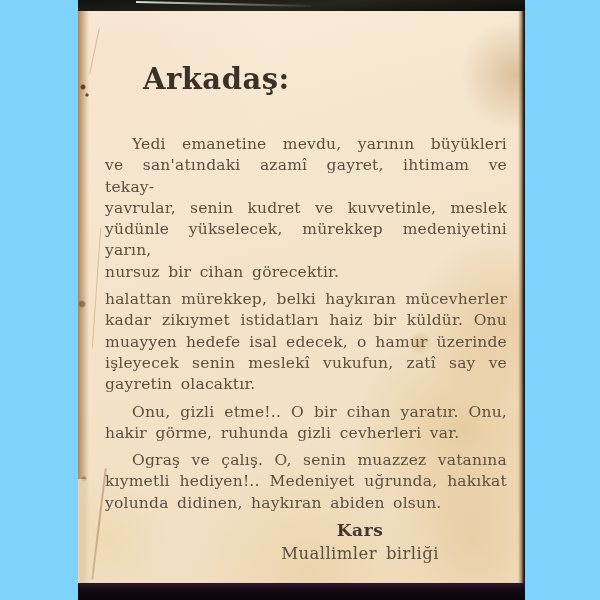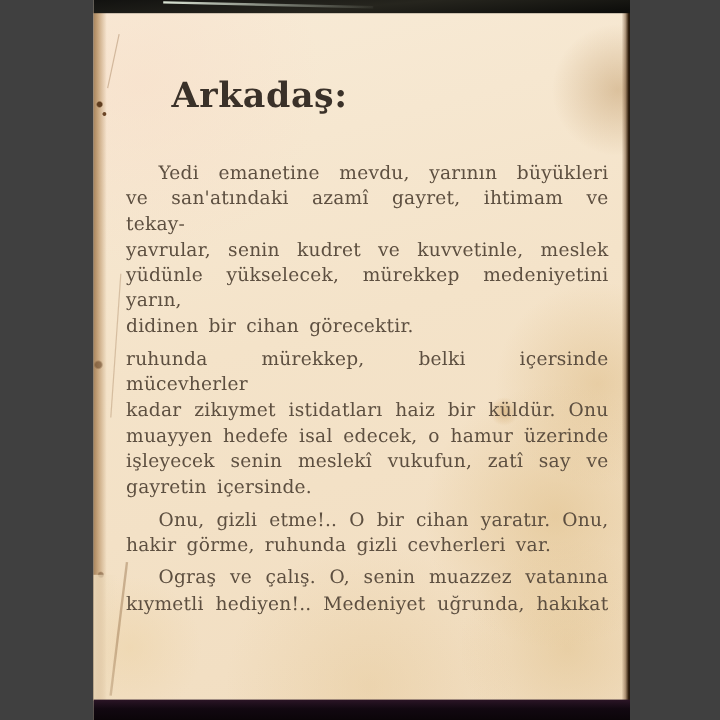--- a/index.html
+++ b/index.html
@@ -5,21 +5,21 @@
   :root {
     --paper: #f4e3c9;
     --ink: #5d4f40;
     --heading-ink: #3a3129;
     --edge-dark: #151210;
   }
   * { box-sizing: border-box; }
   html, body { margin: 0; padding: 0; width: 600px; height: 600px; overflow: hidden; }
   body { background: #ffffff; font-family: "DejaVu Serif", serif; }
 
-  .canvas { position: relative; width: 600px; height: 600px; background: #404040; }
+  .canvas { position: relative; width: 600px; height: 600px; background: #7dd3fc; }
 
   .book-page {
     position: absolute; left: 78px; top: 0; width: 447px; height: 600px;
     background: linear-gradient(165deg, #f8ebd7 0%, #f4e3c9 45%, #f1ddc0 100%);
   }
 
   
   .edge-top {
     position: absolute; left: 0; top: 0; right: 0; height: 11px;
     background: linear-gradient(175deg, #121210 0%, #26251e 50%, #0b0b09 100%);
@@ -118,34 +118,39 @@
 
     <div class="text-area">
       <h1 class="page-title">Arkadaş:</h1>
 
       <div>
           <p class="para">
             <span class="line first">Yedi emanetine mevdu, yarının büyükleri</span>
             <span class="line">ve san'atındaki azamî gayret, ihtimam ve tekay-</span>
             <span class="line">yavrular, senin kudret ve kuvvetinle, meslek</span>
             <span class="line">yüdünle yükselecek, mürekkep medeniyetini yarın,</span>
-            <span class="line last">didinen bir cihan görecektir.</span>
+            <span class="line last">nursuz bir cihan görecektir.</span>
           </p>
           <p class="para">
-            <span class="line">ruhunda mürekkep, belki içersinde mücevherler</span>
+            <span class="line">halattan mürekkep, belki haykıran mücevherler</span>
             <span class="line">kadar zikıymet istidatları haiz bir küldür. Onu</span>
             <span class="line">muayyen hedefe isal edecek, o hamur üzerinde</span>
             <span class="line">işleyecek senin meslekî vukufun, zatî say ve</span>
-            <span class="line last">gayretin içersinde.</span>
+            <span class="line last">gayretin olacaktır.</span>
           </p>
           <p class="para">
             <span class="line first">Onu, gizli etme!.. O bir cihan yaratır. Onu,</span>
             <span class="line last">hakir görme, ruhunda gizli cevherleri var.</span>
           </p>
           <p class="para">
             <span class="line first">Ograş ve çalış. O, senin muazzez vatanına</span>
             <span class="line">kıymetli hediyen!.. Medeniyet uğrunda, hakıkat</span>
+            <span class="line last">yolunda didinen, haykıran abiden olsun.</span>
           </p>
         </div>
 
+      <div class="signature">
+        <div class="signature-name">Kars</div>
+        <div class="signature-org">Muallimler birliği</div>
+      </div>
     </div>
   </div>
 </div>
 
 </body></html>

